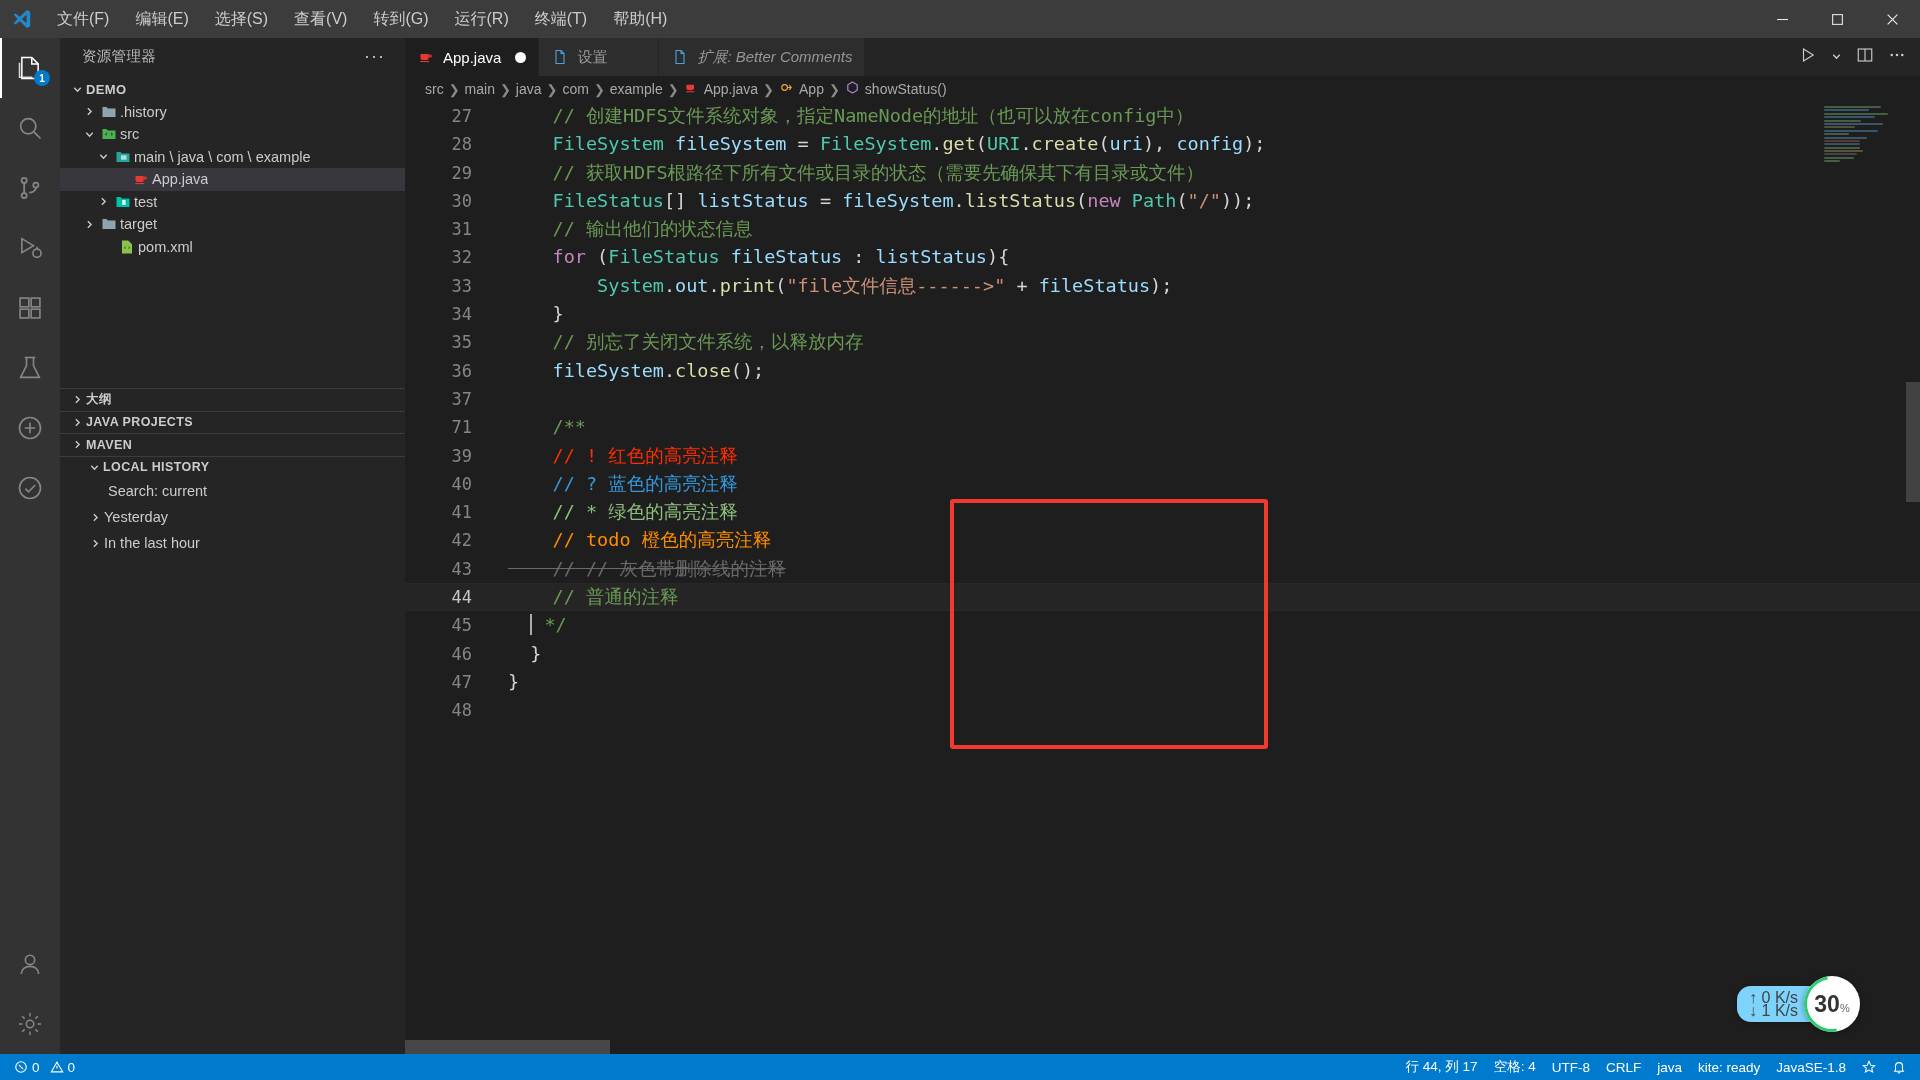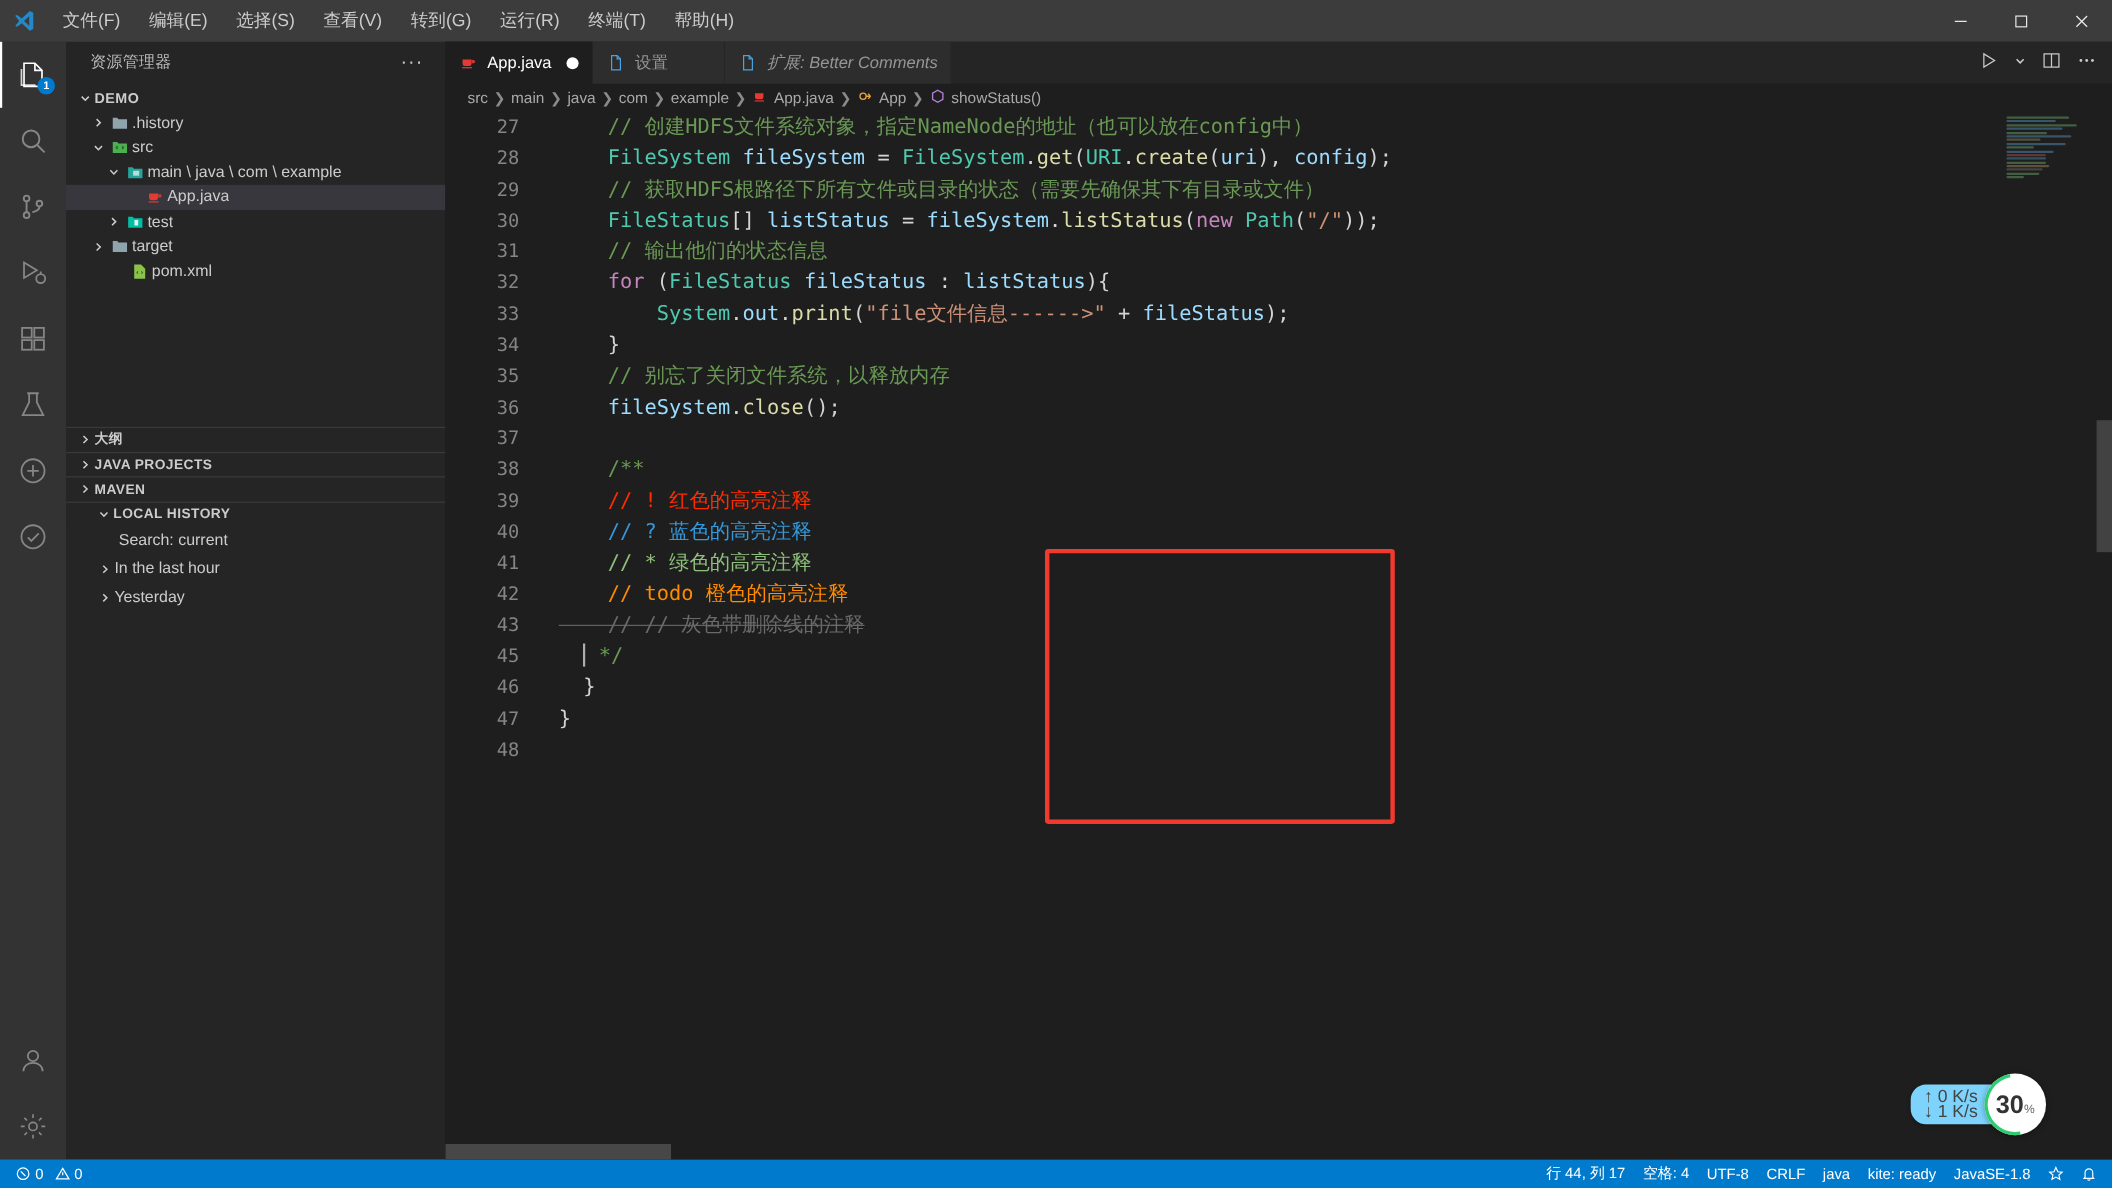--- a/index.html
+++ b/index.html
@@ -475,29 +475,29 @@
 
         <div class="row" style="padding-left:48px;height:26px">
           <span class="label">Search: current</span>
         </div>
         <div class="row" style="padding-left:26px;height:26px">
           <span class="twisty">
             <svg viewBox="0 0 12 12" fill="none" stroke="currentColor" stroke-width="1.5">
                 <path d="M4.2 2.5L7.8 6l-3.6 3.5"></path>
               </svg>
           </span>
+          <span class="label">Yesterday</span>
+        </div>
+        <div class="row" style="padding-left:26px;height:26px">
+          <span class="twisty">
+            <svg viewBox="0 0 12 12" fill="none" stroke="currentColor" stroke-width="1.5">
+                <path d="M4.2 2.5L7.8 6l-3.6 3.5"></path>
+              </svg>
+          </span>
           <span class="label">In the last hour</span>
-        </div>
-        <div class="row" style="padding-left:26px;height:26px">
-          <span class="twisty">
-            <svg viewBox="0 0 12 12" fill="none" stroke="currentColor" stroke-width="1.5">
-                <path d="M4.2 2.5L7.8 6l-3.6 3.5"></path>
-              </svg>
-          </span>
-          <span class="label">Yesterday</span>
         </div>
       </div>
     </div>
 
     <div class="editor-area">
 
       <div class="tabbar">
         <div class="tab active">
           <span class="ticon">
             <svg viewBox="0 0 16 16">
@@ -647,21 +647,21 @@
             <span class="gutter">36</span>
             <span class="fold"></span>
             <span class="ctext"><span class="t-pln">    </span><span class="t-var">fileSystem</span><span class="t-pln">.</span><span class="t-fn">close</span><span class="t-pln">();</span></span>
           </div>
           <div class="cline">
             <span class="gutter">37</span>
             <span class="fold"></span>
             <span class="ctext"></span>
           </div>
           <div class="cline">
-            <span class="gutter">38</span>
+            <span class="gutter">71</span>
             <span class="fold"></span>
             <span class="ctext"><span class="t-cmt">    /**</span></span>
           </div>
           <div class="cline">
             <span class="gutter">39</span>
             <span class="fold"></span>
             <span class="ctext"><span class="bc-red">    // ! 红色的高亮注释</span></span>
           </div>
           <div class="cline">
             <span class="gutter">40</span>
@@ -675,20 +675,25 @@
           </div>
           <div class="cline">
             <span class="gutter">42</span>
             <span class="fold"></span>
             <span class="ctext"><span class="bc-orange">    // todo 橙色的高亮注释</span></span>
           </div>
           <div class="cline">
             <span class="gutter">43</span>
             <span class="fold"></span>
             <span class="ctext"><span class="bc-strike">    // // 灰色带删除线的注释</span></span>
+          </div>
+          <div class="cline current">
+            <span class="gutter">44</span>
+            <span class="fold"></span>
+            <span class="ctext"><span class="t-cmt">    // 普通的注释</span></span>
           </div>
           <div class="cline">
             <span class="gutter">45</span>
             <span class="fold"></span>
             <span class="ctext"><span class="t-pln">  </span><span class="cursor-bar"></span><span class="t-cmt"> */</span></span>
           </div>
           <div class="cline">
             <span class="gutter">46</span>
             <span class="fold"></span>
             <span class="ctext"><span class="t-pln">  }</span></span>

